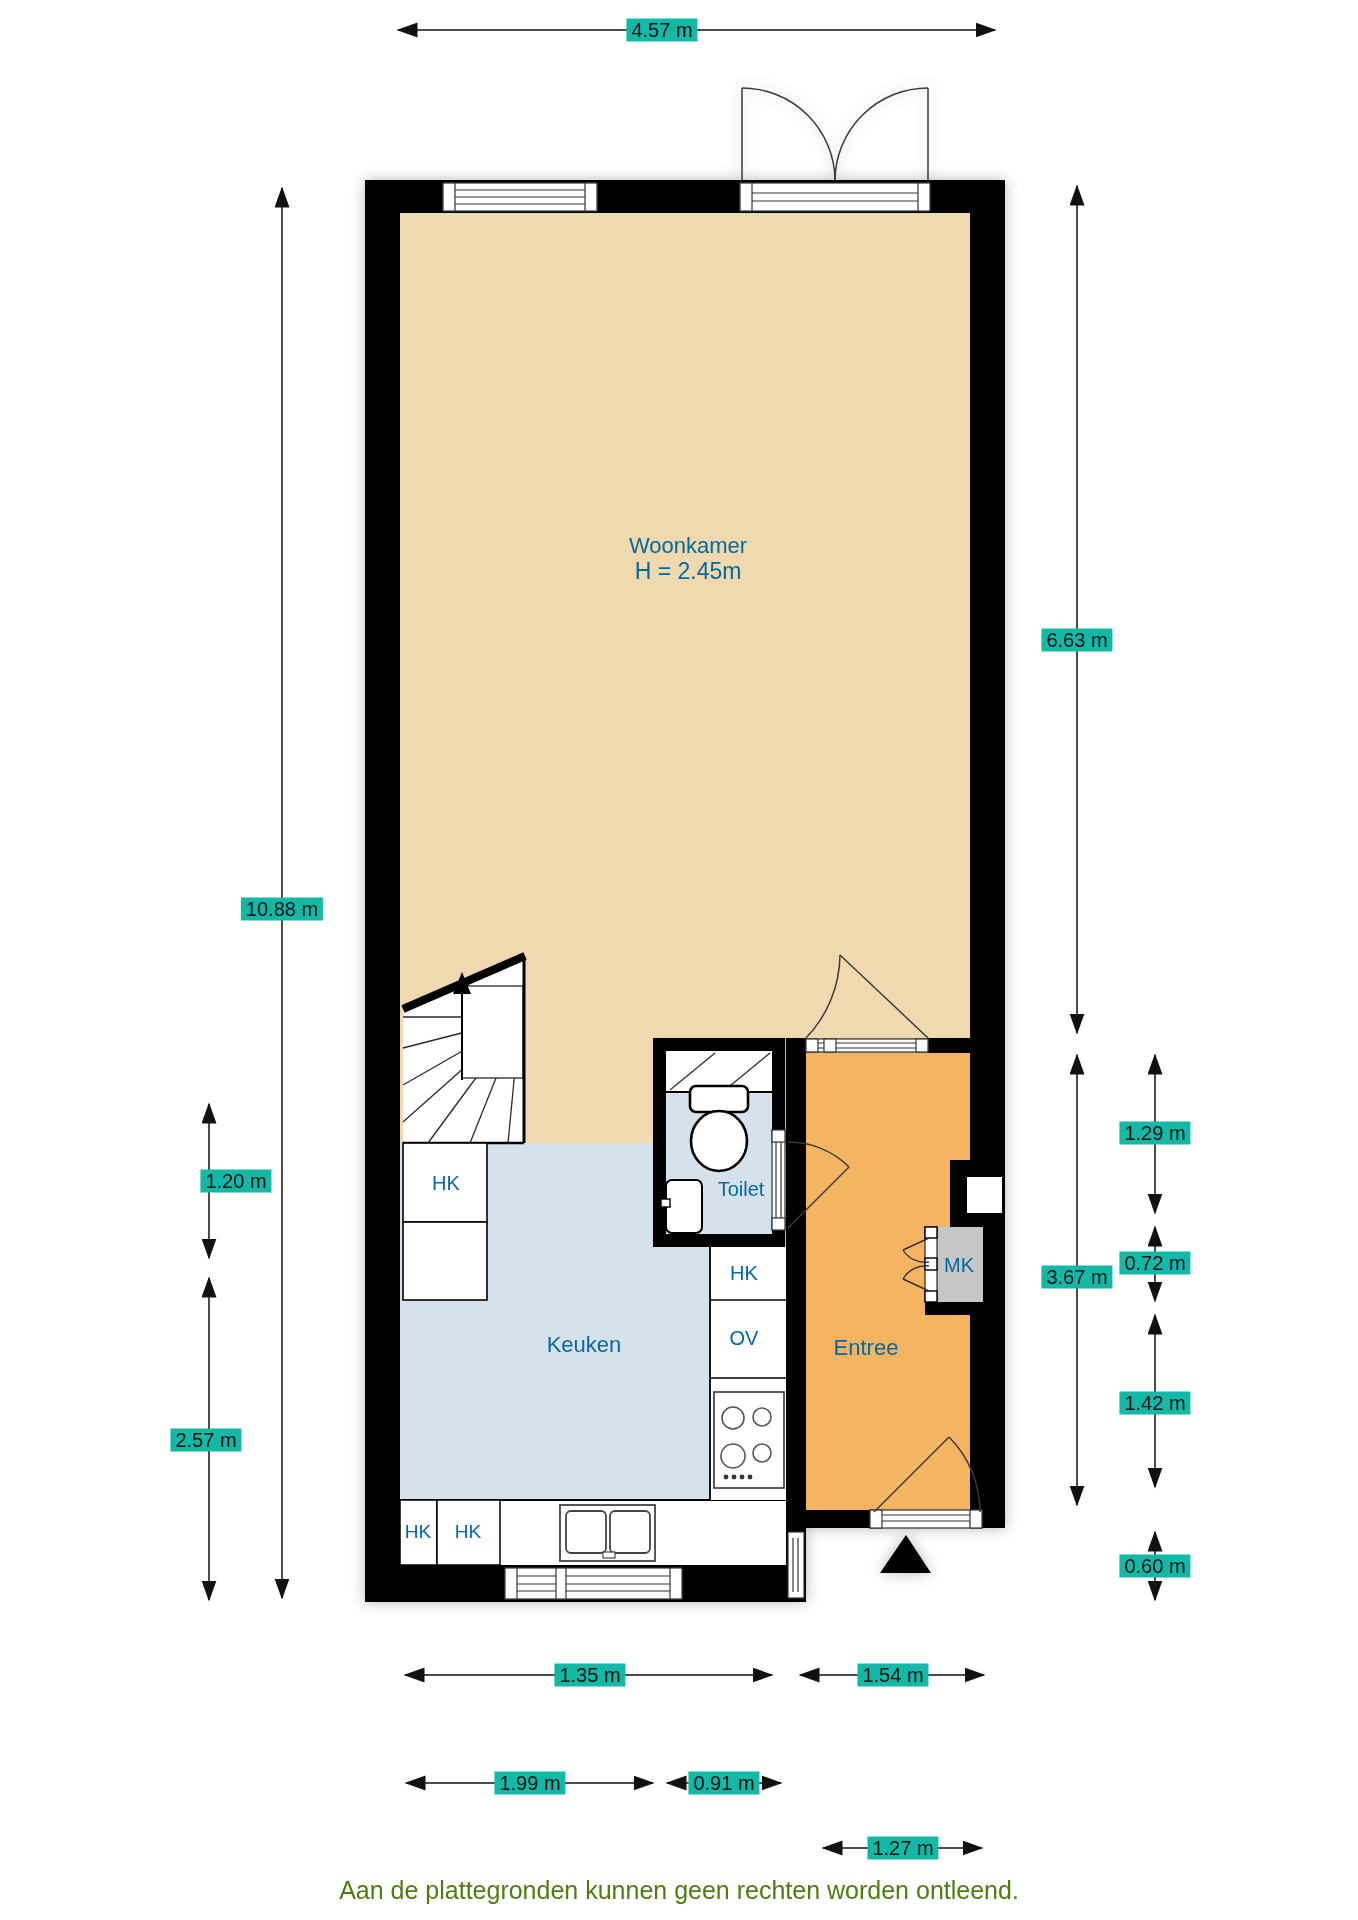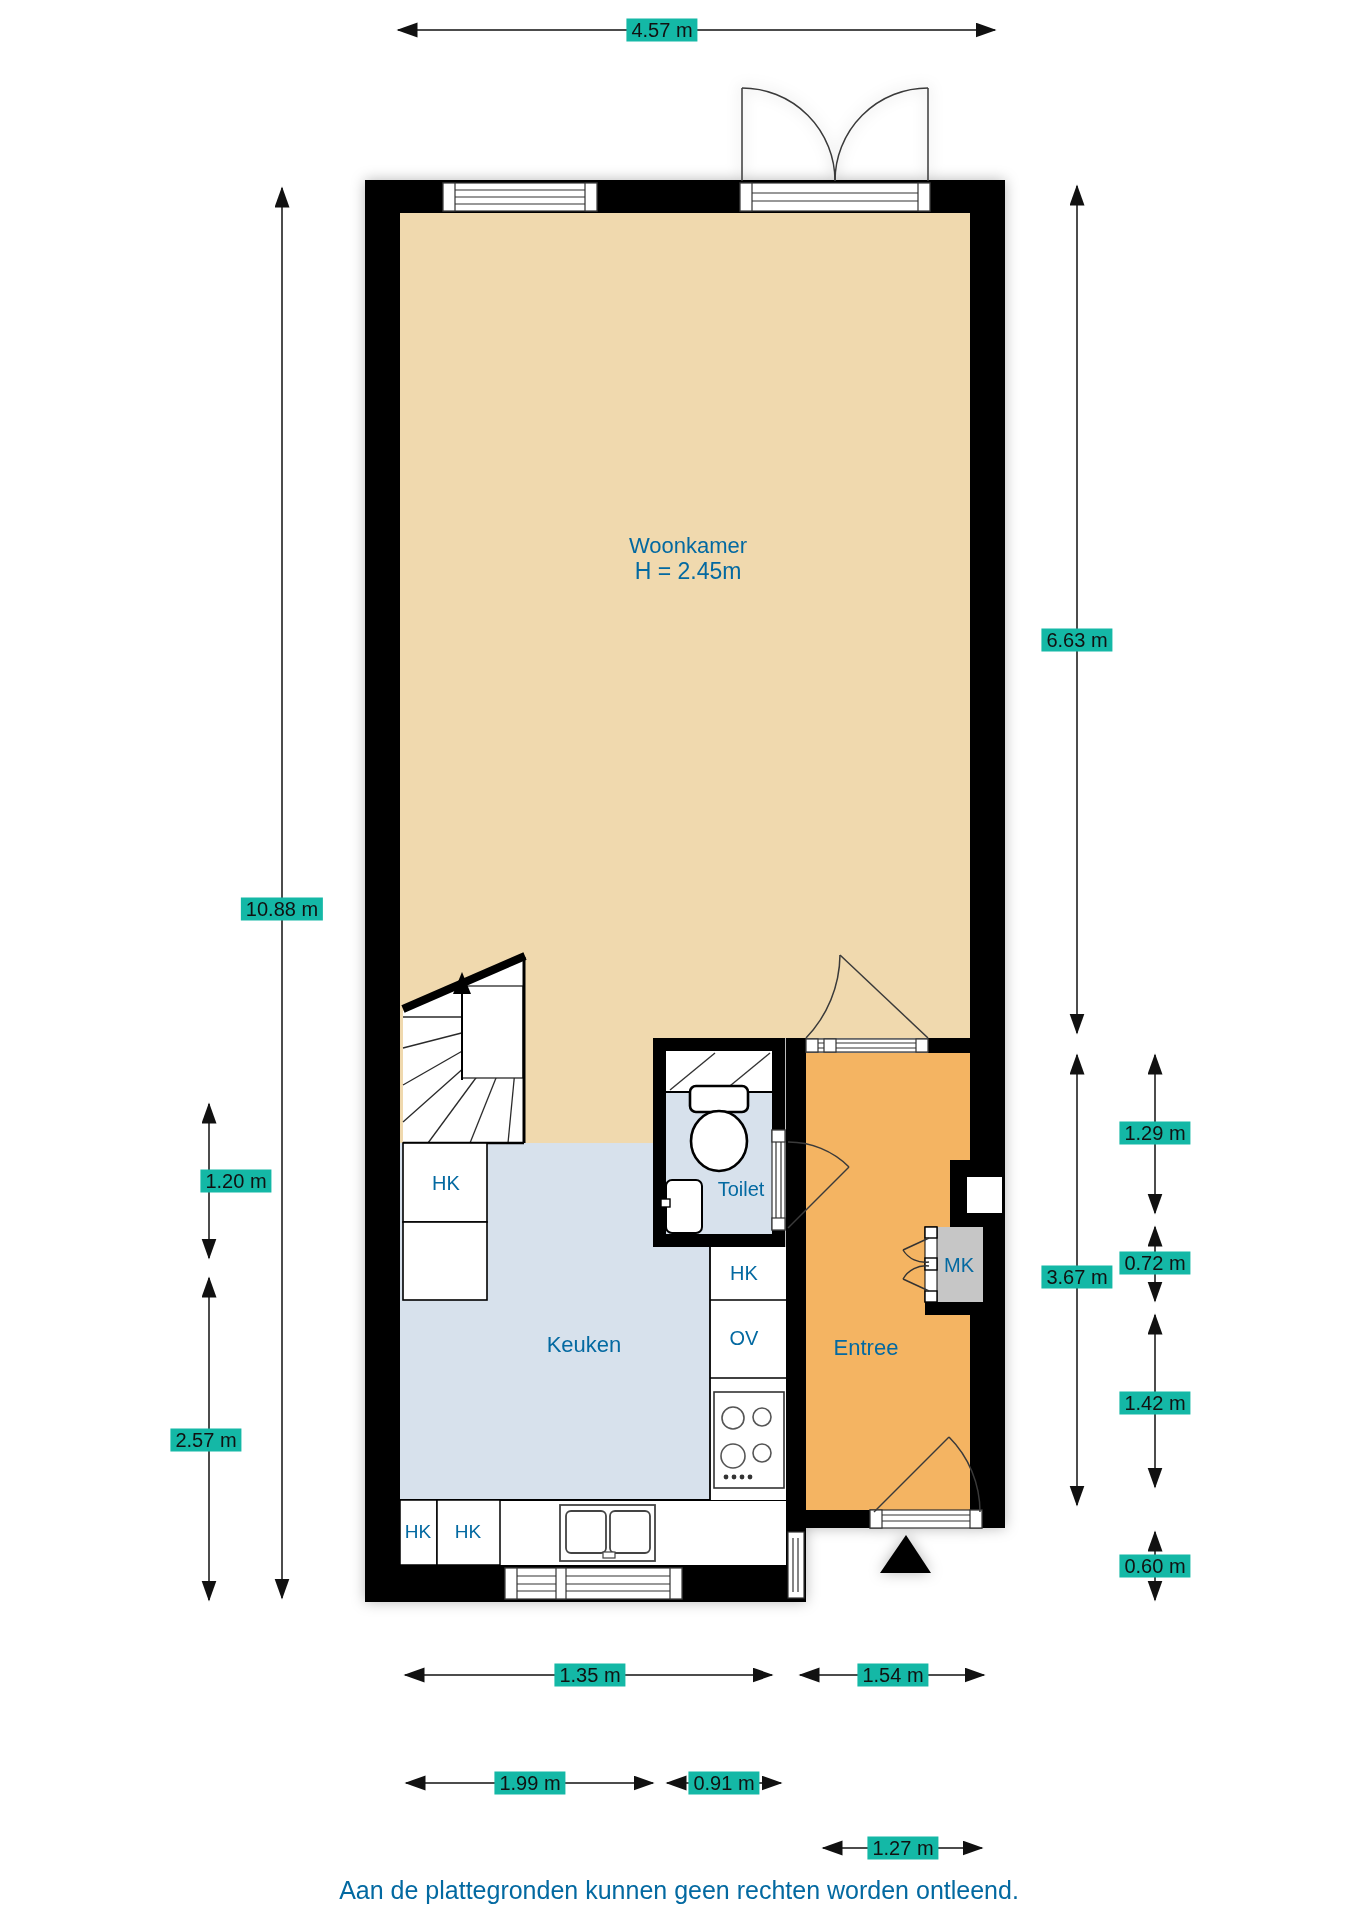--- a/index.html
+++ b/index.html
@@ -7,21 +7,21 @@
          font-family:"Liberation Sans", sans-serif;color:#1a1a1a;}
   .stage svg{position:absolute;left:0;top:0;}
   .lbl{position:absolute;transform:translate(-50%,-50%);white-space:nowrap;
        font-size:22px;color:#0369a1;}
   .sub{font-size:23px;}
   .closet{font-size:20px;}
   .small{font-size:19px;}
   .dim{position:absolute;transform:translate(-50%,-50%);white-space:nowrap;
        font-size:20px;color:#111;background:#14b8a6;padding:0 5px;}
   .footer{position:absolute;left:0;right:0;top:1876px;text-align:center;
-          font-size:25px;color:#0369a1;}
+          font-size:25px;color:#4d7c0f;}
   .building{filter:drop-shadow(0 0 7px rgba(0,0,0,0.28));}
 </style>
 </head>
 <body>
 
 <div class="stage">
 
 <svg width="1358" height="1920" viewBox="0 0 1358 1920">
   <defs>
     <marker id="arr" markerWidth="15" markerHeight="11" refX="13" refY="5" orient="auto-start-reverse">

